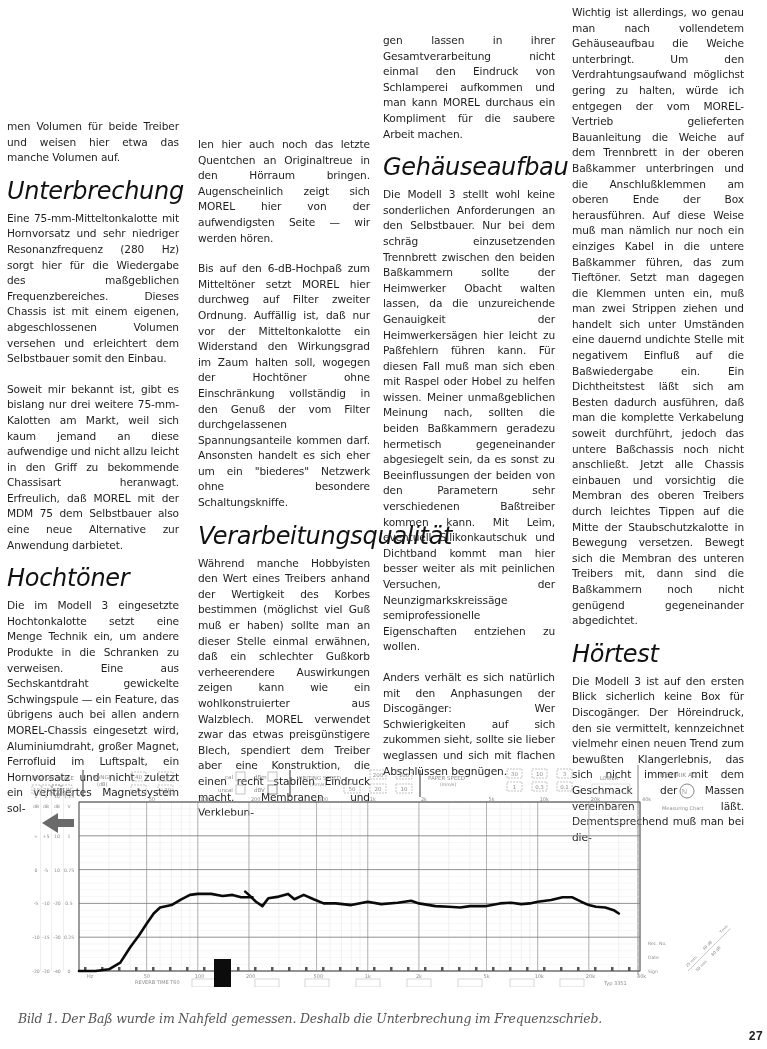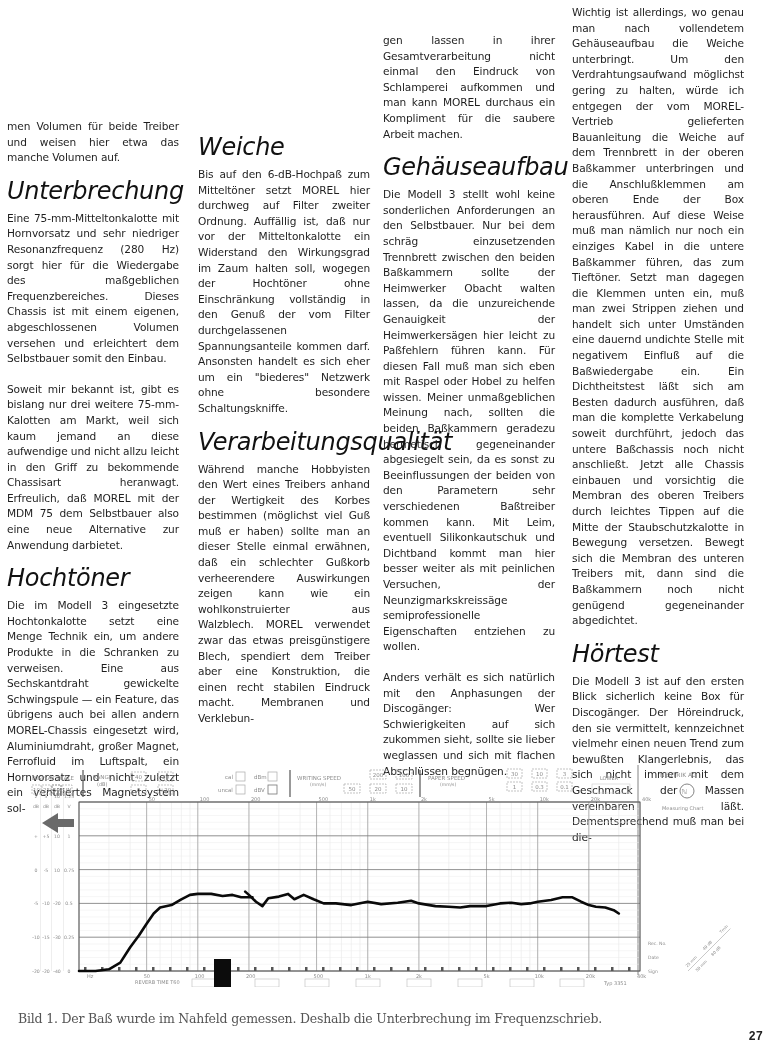--- a/index.html
+++ b/index.html
@@ -22,41 +22,41 @@
   #col2 { left: 198px; top: 137px; }
   #col3 { left: 383px; top: 33px; }
   #col4 { left: 572px; top: 5px; }
 
   
   #chart { position: absolute; left: 0; top: 757px; width: 767px; height: 230px; }
   #chart svg { position: absolute; left: 0; top: 0; }
   .faint { fill: #8d8d8d; font-family: "DejaVu Sans", sans-serif; }
   #caption {
     position: absolute; left: 18px; top: 1011px; width: 700px;
-    font-family: "DejaVu Serif", serif; font-size: 12.5px; color: #555;
+    font-family: "DejaVu Serif", serif; font-style: italic; font-size: 12.5px; color: #555;
     letter-spacing: -0.2px;
   }
   #pagenum {
     position: absolute; right: 4px; top: 1030px;
     font-family: Liberation Mono, monospace; font-weight: bold; font-size: 12px; color: #222;
   }
 </style>
 </head>
 <body>
 
 <div class="col" id="col1">
     <p>men Volumen für beide Treiber und weisen hier etwa das manche Volumen auf.</p>
     <h2>Unterbrechung</h2>
     <p>Eine 75-mm-Mitteltonkalotte mit Hornvorsatz und sehr niedriger Resonanzfrequenz (280 Hz) sorgt hier für die Wiedergabe des maßgeblichen Frequenzbereiches. Dieses Chassis ist mit einem eigenen, abgeschlossenen Volumen versehen und erleichtert dem Selbstbauer somit den Einbau.</p>
     <p>Soweit mir bekannt ist, gibt es bislang nur drei weitere 75-mm-Kalotten am Markt, weil sich kaum jemand an diese aufwendige und nicht allzu leicht in den Griff zu bekommende Chassisart heranwagt. Erfreulich, daß MOREL mit der MDM 75 dem Selbstbauer also eine neue Alternative zur Anwendung darbietet.</p>
     <h2>Hochtöner</h2>
     <p>Die im Modell 3 eingesetzte Hochtonkalotte setzt eine Menge Technik ein, um andere Produkte in die Schranken zu verweisen. Eine aus Sechskantdraht gewickelte Schwingspule — ein Feature, das übrigens auch bei allen andern MOREL-Chassis eingesetzt wird, Aluminiumdraht, großer Magnet, Ferrofluid im Luftspalt, ein Hornvorsatz und nicht zuletzt ein ventiliertes Magnetsystem sol-</p>
   </div>
 <div class="col" id="col2">
-    <h2>Weiche</h2>
+    <p>len hier auch noch das letzte Quentchen an Originaltreue in den Hörraum bringen. Augenscheinlich zeigt sich MOREL hier von der aufwendigsten Seite — wir werden hören.</p>
     <p>Bis auf den 6-dB-Hochpaß zum Mitteltöner setzt MOREL hier durchweg auf Filter zweiter Ordnung. Auffällig ist, daß nur vor der Mitteltonkalotte ein Widerstand den Wirkungsgrad im Zaum halten soll, wogegen der Hochtöner ohne Einschränkung vollständig in den Genuß der vom Filter durchgelassenen Spannungsanteile kommen darf. Ansonsten handelt es sich eher um ein "biederes" Netzwerk ohne besondere Schaltungskniffe.</p>
     <h2>Verarbeitungsqualität</h2>
     <p>Während manche Hobbyisten den Wert eines Treibers anhand der Wertigkeit des Korbes bestimmen (möglichst viel Guß muß er haben) sollte man an dieser Stelle einmal erwähnen, daß ein schlechter Gußkorb verheerendere Auswirkungen zeigen kann wie ein wohlkonstruierter aus Walzblech. MOREL verwendet zwar das etwas preisgünstigere Blech, spendiert dem Treiber aber eine Konstruktion, die einen recht stabilen Eindruck macht. Membranen und Verklebun-</p>
   </div>
 <div class="col" id="col3">
     <p>gen lassen in ihrer Gesamtverarbeitung nicht einmal den Eindruck von Schlamperei aufkommen und man kann MOREL durchaus ein Kompliment für die saubere Arbeit machen.</p>
     <h2>Gehäuseaufbau</h2>
     <p>Die Modell 3 stellt wohl keine sonderlichen Anforderungen an den Selbstbauer. Nur bei dem schräg einzusetzenden Trennbrett zwischen den beiden Baßkammern sollte der Heimwerker Obacht walten lassen, da die unzureichende Genauigkeit der Heimwerkersägen hier leicht zu Paßfehlern führen kann. Für diesen Fall muß man sich eben mit Raspel oder Hobel zu helfen wissen. Meiner unmaßgeblichen Meinung nach, sollten die beiden Baßkammern geradezu hermetisch gegeneinander abgesiegelt sein, da es sonst zu Beeinflussungen der beiden von den Parametern sehr verschiedenen Baßtreiber kommen kann. Mit Leim, eventuell Silikonkautschuk und Dichtband kommt man hier besser weiter als mit peinlichen Versuchen, der Neunzigmarkskreissäge semiprofessionelle Eigenschaften entziehen zu wollen.</p>
     <p>Anders verhält es sich natürlich mit den Anphasungen der Discogänger: Wer Schwierigkeiten auf sich zukommen sieht, sollte sie lieber weglassen und sich mit flachen Abschlüssen begnügen.</p>
   </div>

